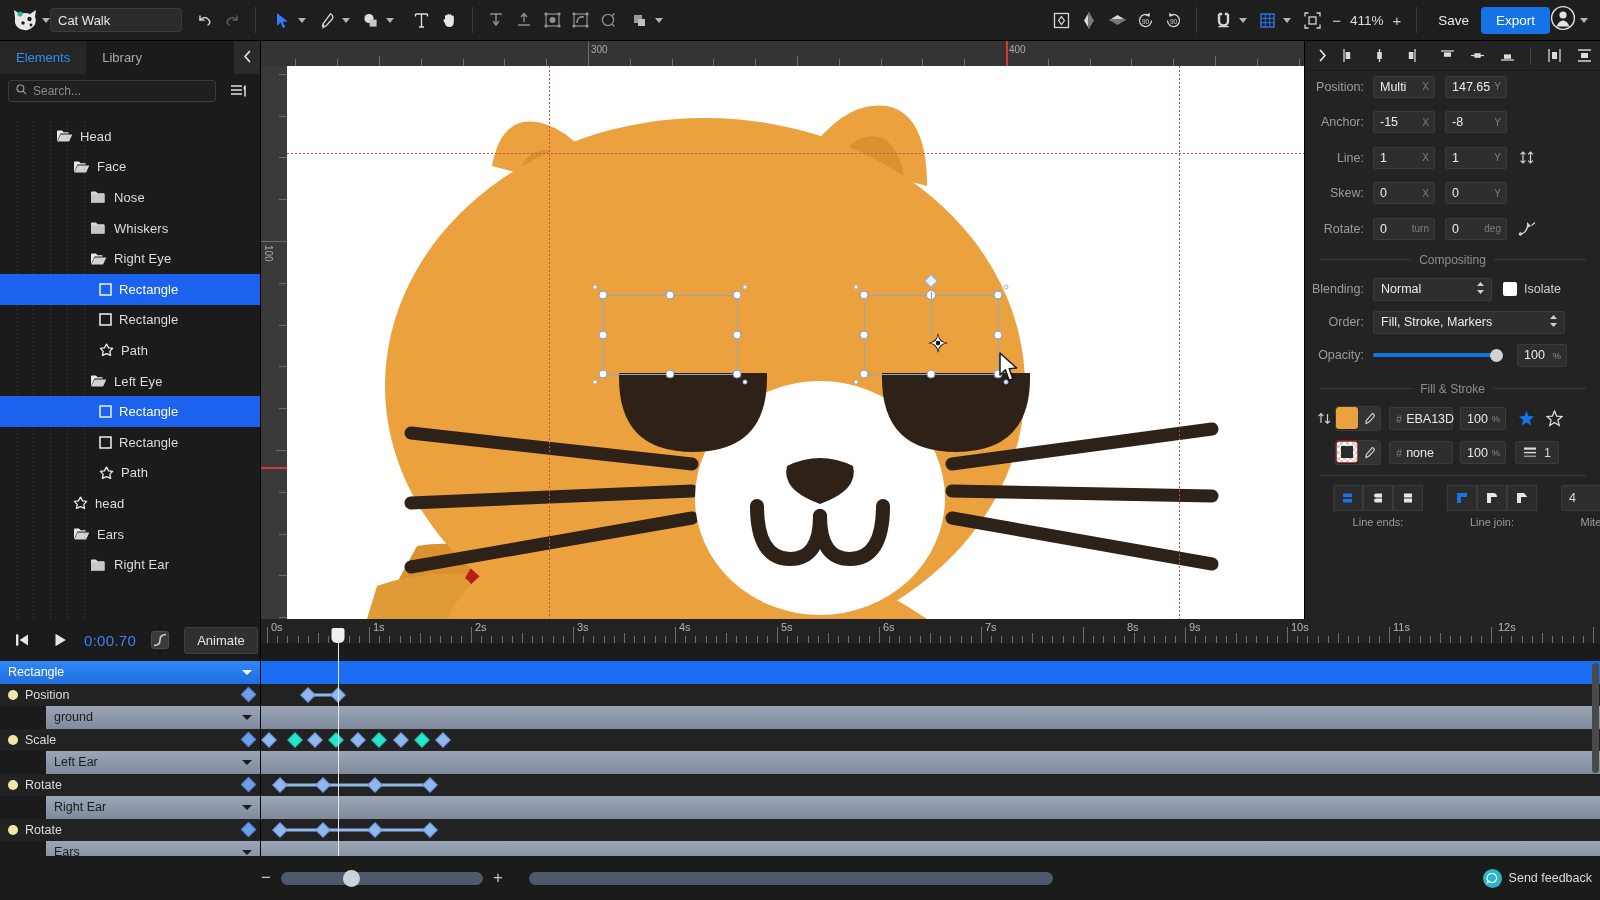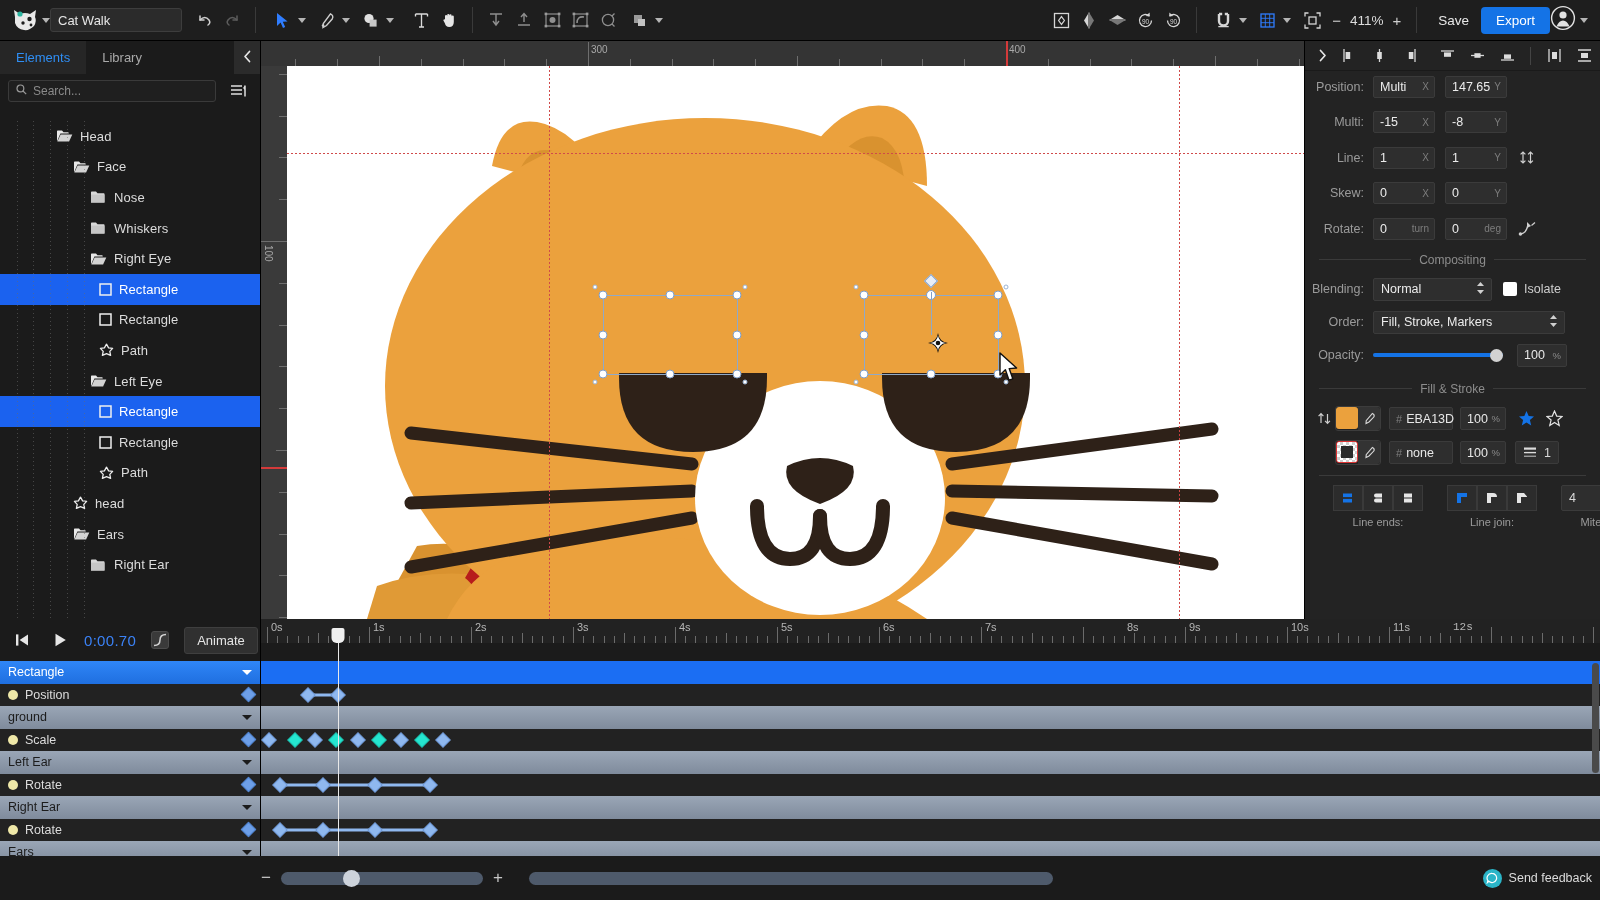--- a/index.html
+++ b/index.html
@@ -125,21 +125,21 @@
   
   .timeline { position:absolute; top:619px; left:0; width:1600px; height:281px; background:#1b1b1b;}
   .tl-ctrl { position:absolute; top:0; left:0; width:261px; height:42px; display:flex; align-items:center; gap:10px; padding-left:8px; border-right:1px solid #000;}
   .timecode { font-size:15px; color:#3b82f6; letter-spacing:.3px;}
   .animate-btn { background:#303030; border:1px solid #3f3f3f; border-radius:3px; font-size:13px; color:#e4e4e4; padding:5px 12px;}
   .tl-ruler { position:absolute; top:0; left:261px; right:0; height:24px; background:#222; }
   .tr-lab { position:absolute; font-size:11px; color:#b6b6b6; top:2px;}
   .tr-tick { position:absolute; bottom:0; width:1px; background:#6b6b6b;}
   .layerlist { position:absolute; top:42px; left:0; width:261px; bottom:44px; overflow:hidden; border-right:1px solid #000;}
   .lrow { height:22.5px; display:flex; align-items:center; padding-left:8px; font-size:12.5px; position:relative;}
-  .lrow.group { background:linear-gradient(to bottom,#9aa6b6,#7f8b9c); color:#1c1c1c;}
+  .lrow.group { background:linear-gradient(to bottom,#9aa6b6,#7f8b9c); color:#1c1c1c;margin-left:46px;}
   .lrow.groupsel { background:linear-gradient(to bottom,#2f86f7,#1f6fe0); color:#fff;}
   .lrow.prop { background:#222; color:#dcdcdc;}
   .bulb { width:10px;height:10px;border-radius:50%;background:#efe8a8; margin-right:7px;}
   .chev { position:absolute; right:8px; width:0;height:0;border-left:5px solid transparent;border-right:5px solid transparent;border-top:5px solid currentColor;}
   .kf-diamond { position:absolute; width:11px;height:11px; background:#8fb8ef; transform:translate(-50%,-50%) rotate(45deg); border:1px solid #6f9ada;}
   .kf-diamond.cyan { background:#25e6d0; border-color:#1bc4b2;}
   .kf-link { position:absolute; height:3px; background:#8fb8ef; transform:translateY(-50%);}
   .track { position:absolute; left:261px; right:0; height:22.5px;}
   .track.group { background:linear-gradient(to bottom,#9aa6b6,#7f8b9c);}
   .track.groupsel { background:#1b6ef3;}
@@ -758,21 +758,21 @@
             <span>Multi</span>
             <span class="unit">X</span>
           </div>
           <div class="pgap"></div>
           <div class="pfield">
             <span>147.65</span>
             <span class="unit">Y</span>
           </div>
         </div>
         <div class="proprow">
-          <div class="plabel">Multi:</div>
+          <div class="plabel">Anchor:</div>
           <div class="pfield">
             <span>-15</span>
             <span class="unit">X</span>
           </div>
           <div class="pgap"></div>
           <div class="pfield">
             <span>-8</span>
             <span class="unit">Y</span>
           </div>
         </div>
@@ -1155,21 +1155,21 @@
         <div class="tr-tick" style="left: 1138.2px; height: 7px;"></div>
         <div class="tr-tick" style="left: 1148.4px; height: 7px;"></div>
         <div class="tr-tick" style="left: 1158.6px; height: 7px;"></div>
         <div class="tr-tick" style="left: 1168.8px; height: 7px;"></div>
         <div class="tr-tick" style="left: 1179px; height: 10px;"></div>
         <div class="tr-tick" style="left: 1189.2px; height: 7px;"></div>
         <div class="tr-tick" style="left: 1199.4px; height: 7px;"></div>
         <div class="tr-tick" style="left: 1209.6px; height: 7px;"></div>
         <div class="tr-tick" style="left: 1219.8px; height: 7px;"></div>
         <div class="tr-tick" style="left: 1230px; height: 16px;"></div>
-        <div class="tr-lab" style="left: 1192px; font-family: Liberation Mono, monospace;">12s</div>
+        <div class="tr-lab" style="left: 1237px;">12s</div>
         <div class="tr-tick" style="left: 1240.2px; height: 7px;"></div>
         <div class="tr-tick" style="left: 1250.4px; height: 7px;"></div>
         <div class="tr-tick" style="left: 1260.6px; height: 7px;"></div>
         <div class="tr-tick" style="left: 1270.8px; height: 7px;"></div>
         <div class="tr-tick" style="left: 1281px; height: 10px;"></div>
         <div class="tr-tick" style="left: 1291.2px; height: 7px;"></div>
         <div class="tr-tick" style="left: 1301.4px; height: 7px;"></div>
         <div class="tr-tick" style="left: 1311.6px; height: 7px;"></div>
         <div class="tr-tick" style="left: 1321.8px; height: 7px;"></div>
         <div class="tr-tick" style="left: 1332px; height: 16px;"></div>

